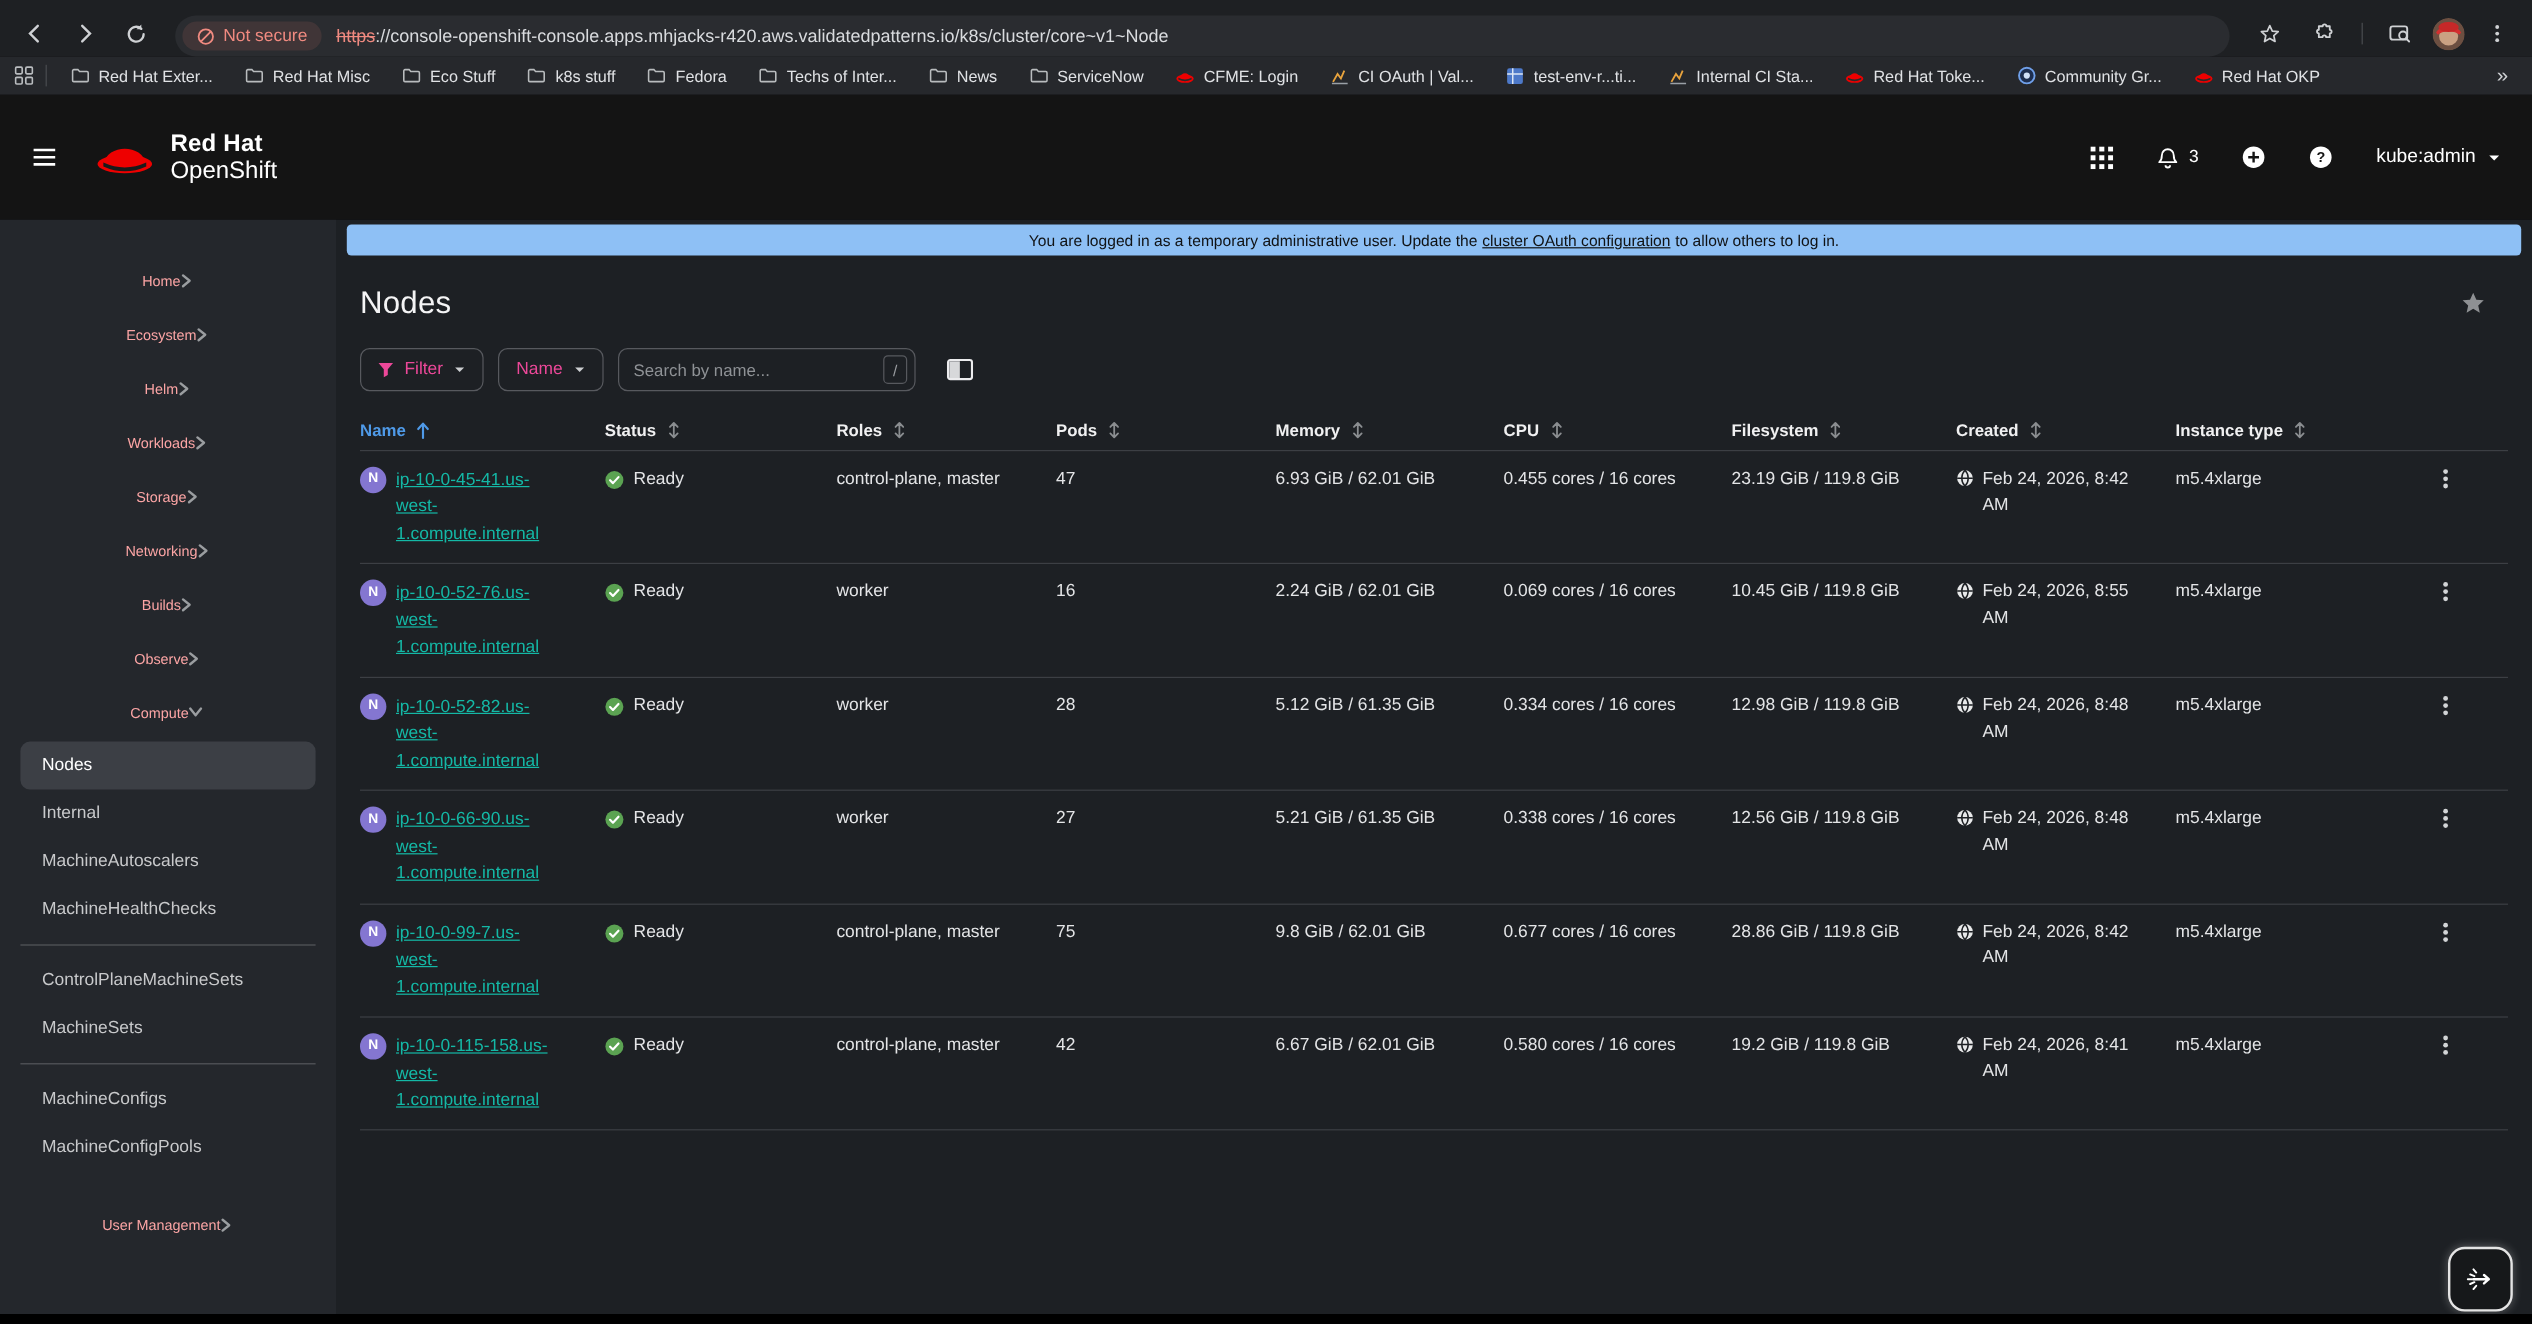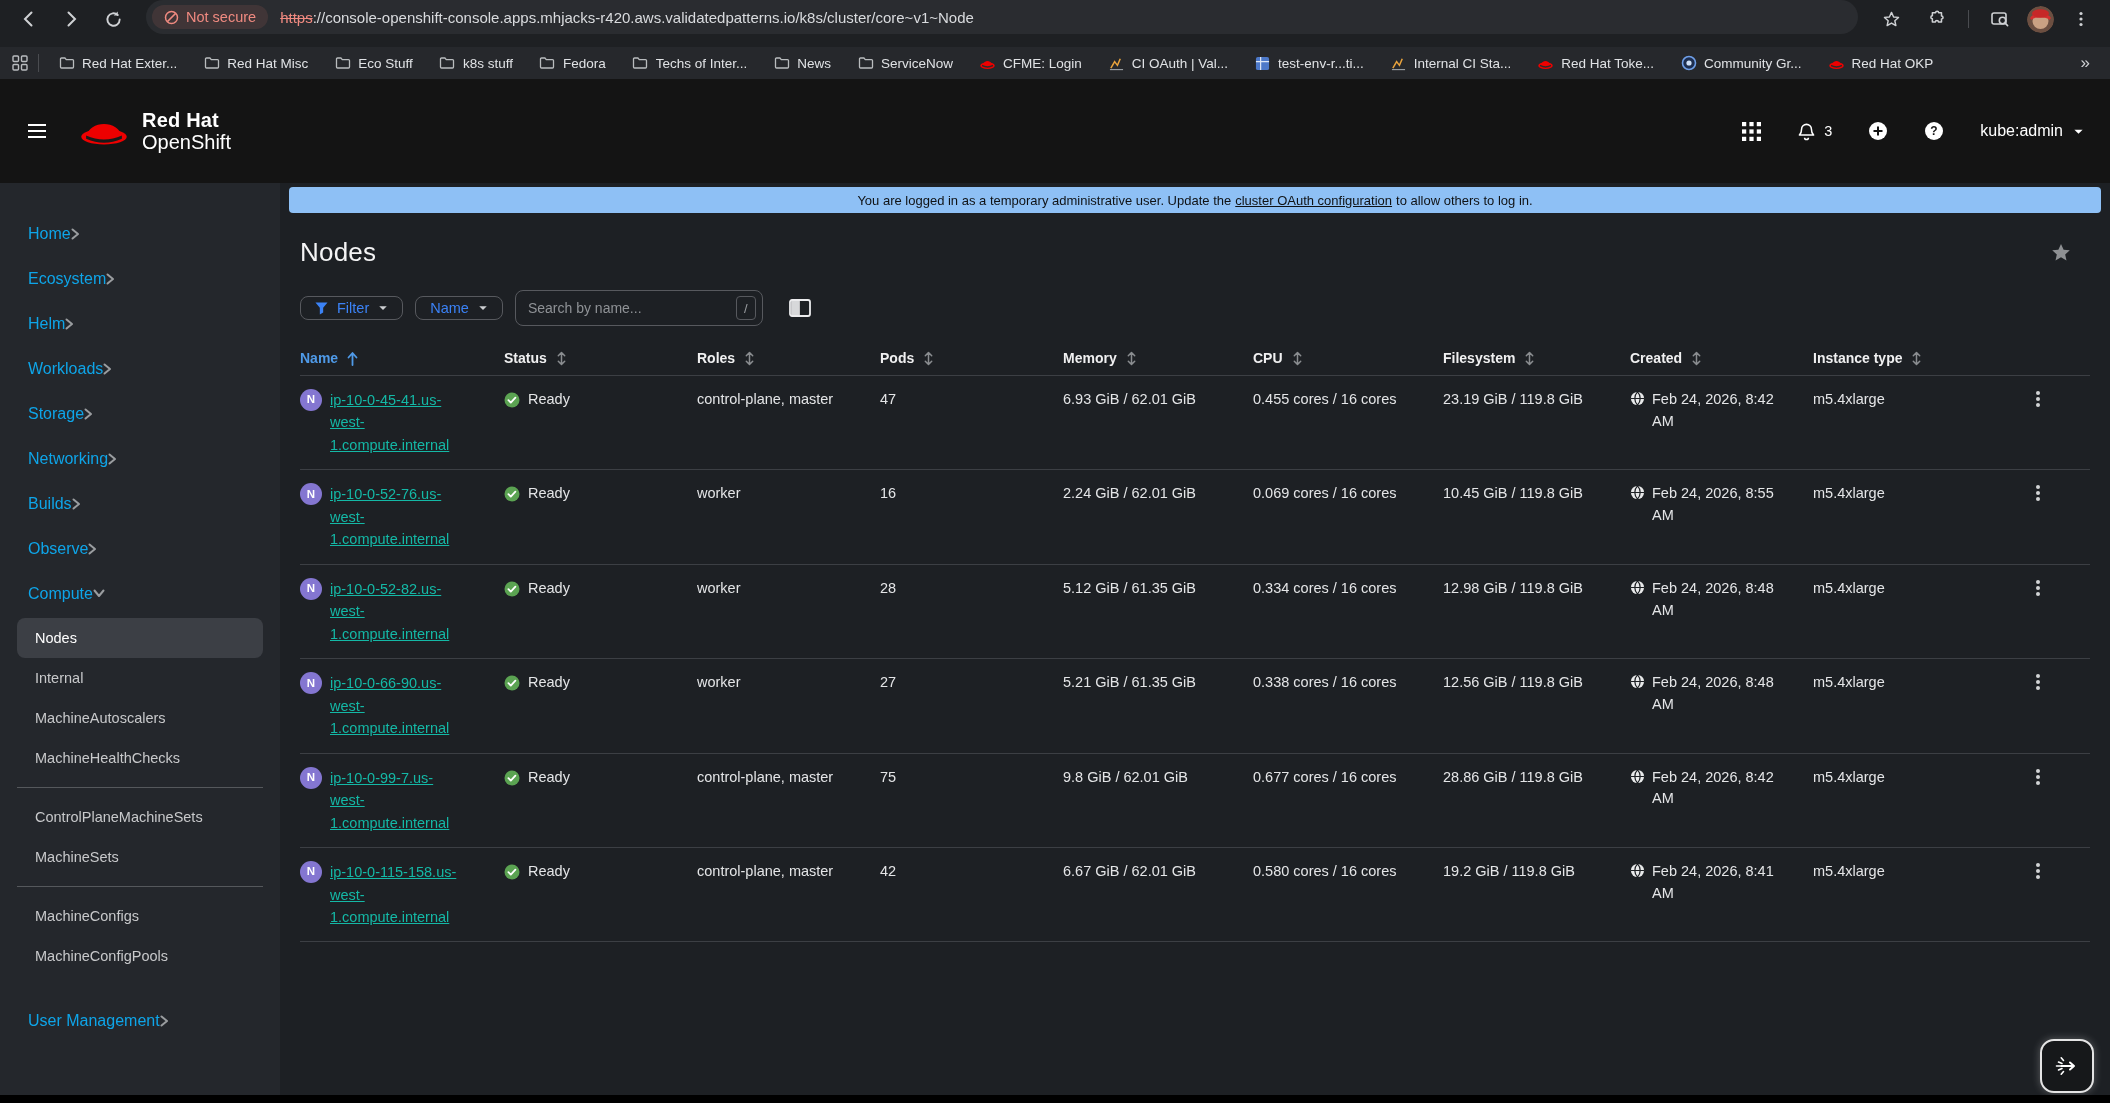--- a/index.html
+++ b/index.html
@@ -1,21 +1,21 @@
 <!DOCTYPE html>
 <html><head>
 <meta charset="utf-8">
 <style>
   * { margin:0; padding:0; box-sizing:border-box; }
   html,body { background:#000; }
   body { font-family:"Liberation Sans", sans-serif; }
   .screen { position:relative; width:2110px; height:1103px; background:#000; overflow:hidden; }
 
   
-  .browser-top { height:47px; background:#1e2023; display:flex; align-items:flex-start; padding:0 10px; gap:4px; }
+  .browser-top { height:47px; background:#1e2023; display:flex; align-items:flex-end; padding:0 10px; gap:4px; }
   .nav-btn { width:38px; height:38px; display:flex; align-items:center; justify-content:center; color:#cfd1d4; border-radius:50%; flex-shrink:0; }
   .urlbar { flex:1; height:34px; background:#2a2c30; border-radius:17px; display:flex; align-items:center; padding:0 14px 0 6px; margin:0 10px; overflow:hidden; }
   .chip { display:flex; align-items:center; gap:7px; background:rgba(230,120,110,0.12); border-radius:13px; padding:4px 12px; color:#f08a80; font-size:14.5px; flex-shrink:0; }
   .url-text { margin-left:12px; font-size:15px; color:#d9dbde; white-space:nowrap; }
   .url-scheme { color:#f08a80; text-decoration:line-through; }
   .chrome-right { display:flex; align-items:center; gap:8px; flex-shrink:0; }
   .chrome-sep { width:1px; height:18px; background:#4a4c50; margin:0 4px; }
   .avatar { width:27px; height:27px; border-radius:50%; overflow:hidden; flex-shrink:0; }
 
   
@@ -41,37 +41,37 @@
   .brand-l1 { font-size:20px; font-weight:700; letter-spacing:.2px; }
   .brand-l2 { font-size:20px; font-weight:300; }
   .mast-right { margin-left:auto; display:flex; align-items:center; gap:36px; color:#fff; }
   .mast-item { display:flex; align-items:center; gap:8px; font-size:14.5px; }
   .notif-count { font-size:14.5px; }
   .user-menu { display:flex; align-items:center; gap:10px; }
 
   
   .app-body { display:flex; height:912px; }
   .sidebar { width:280px; background:#24272c; padding-top:28px; flex-shrink:0; overflow:hidden; }
-  .nav-item { height:45px; display:flex; align-items:center; justify-content:flex-start; padding:0 30px 0 28px; color:#0ea5e9; font-size:16px; cursor:pointer; }
+  .nav-item { height:45px; display:flex; align-items:center; justify-content:center; padding:0 30px 0 28px; color:#fca5a5; font-size:12px; cursor:pointer; }
   .nav-item .chev { color:#9a9da0; display:flex; }
   .nav-sub { padding:2px 0 6px 0; }
   .nav-sub-item { margin:0 17px; height:40px; display:flex; align-items:center; padding:0 18px; border-radius:8px; color:#c8c9cb; font-size:14.5px; cursor:pointer; }
   .nav-sub-item.selected { background:#3c3f45; color:#fff; }
   .nav-divider { border:none; border-top:1px solid #55585c; margin:9px 17px; }
   .nav-gap { height:16px; }
 
   .content { position:relative; flex:1; background:#1d2024; overflow:hidden; }
   .banner { margin:4px 9px 0 9px; height:26px; background:#8ec0f5; border-radius:4px; display:flex; align-items:center; justify-content:center; color:#101214; font-size:13px; }
   .banner a { color:#101214; text-decoration:underline; margin:0 4px; cursor:pointer; }
   .page-header { display:flex; align-items:center; padding:24px 38px 0 20px; }
   .page-title { color:#f4f4f5; font-size:26px; font-weight:500; letter-spacing:.2px; }
   .fav-star { margin-left:auto; color:#8e9093; display:flex; }
 
   .toolbar { display:flex; align-items:center; gap:12px; margin:22px 0 0 20px; }
-  .tb-btn { height:24px; display:flex; align-items:center; gap:9px; border:1px solid #57595e; border-radius:8px; background:transparent; color:#3b82f6; font-size:14.5px; padding:0 14px; cursor:pointer; font-family:inherit; }
+  .tb-btn { height:36px; display:flex; align-items:center; gap:9px; border:1px solid #57595e; border-radius:8px; background:transparent; color:#ec4899; font-size:14.5px; padding:0 14px; cursor:pointer; font-family:inherit; }
   .tb-btn .caret { color:#cdcfd2; display:flex; }
   .search-wrap { height:36px; width:248px; border:1px solid #57595e; border-radius:8px; display:flex; align-items:center; padding:0 6px 0 12px; }
   .search-wrap input { flex:1; background:transparent; border:none; outline:none; color:#e6e7e9; font-size:14px; font-family:inherit; min-width:0; }
   .search-wrap input::placeholder { color:#8f9296; }
   .kbd-hint { border:1px solid #57595e; border-radius:4px; color:#9a9da1; font-size:13px; width:20px; height:24px; display:flex; align-items:center; justify-content:center; flex-shrink:0; }
   .columns-btn { margin-left:14px; display:flex; align-items:center; color:#ececee; cursor:pointer; background:none; border:none; }
 
   
   .nodes-table { margin:24px 20px 0 20px; }
   .thead, .tr { display:grid; grid-template-columns:204px 193px 183px 183px 190px 190px 187px 183px 197px 55px; }

